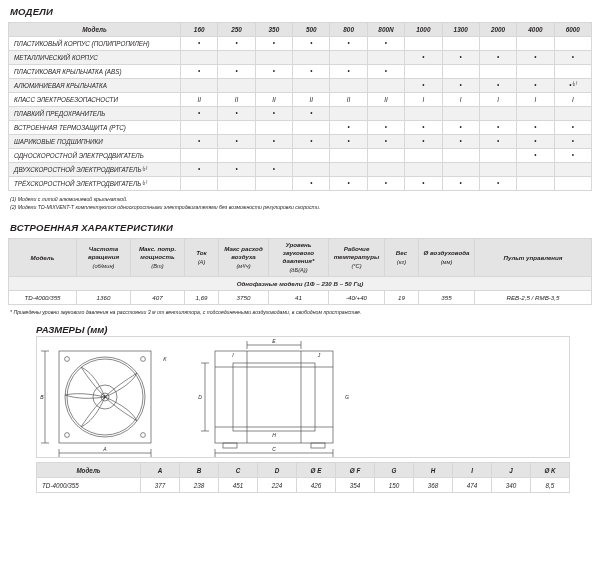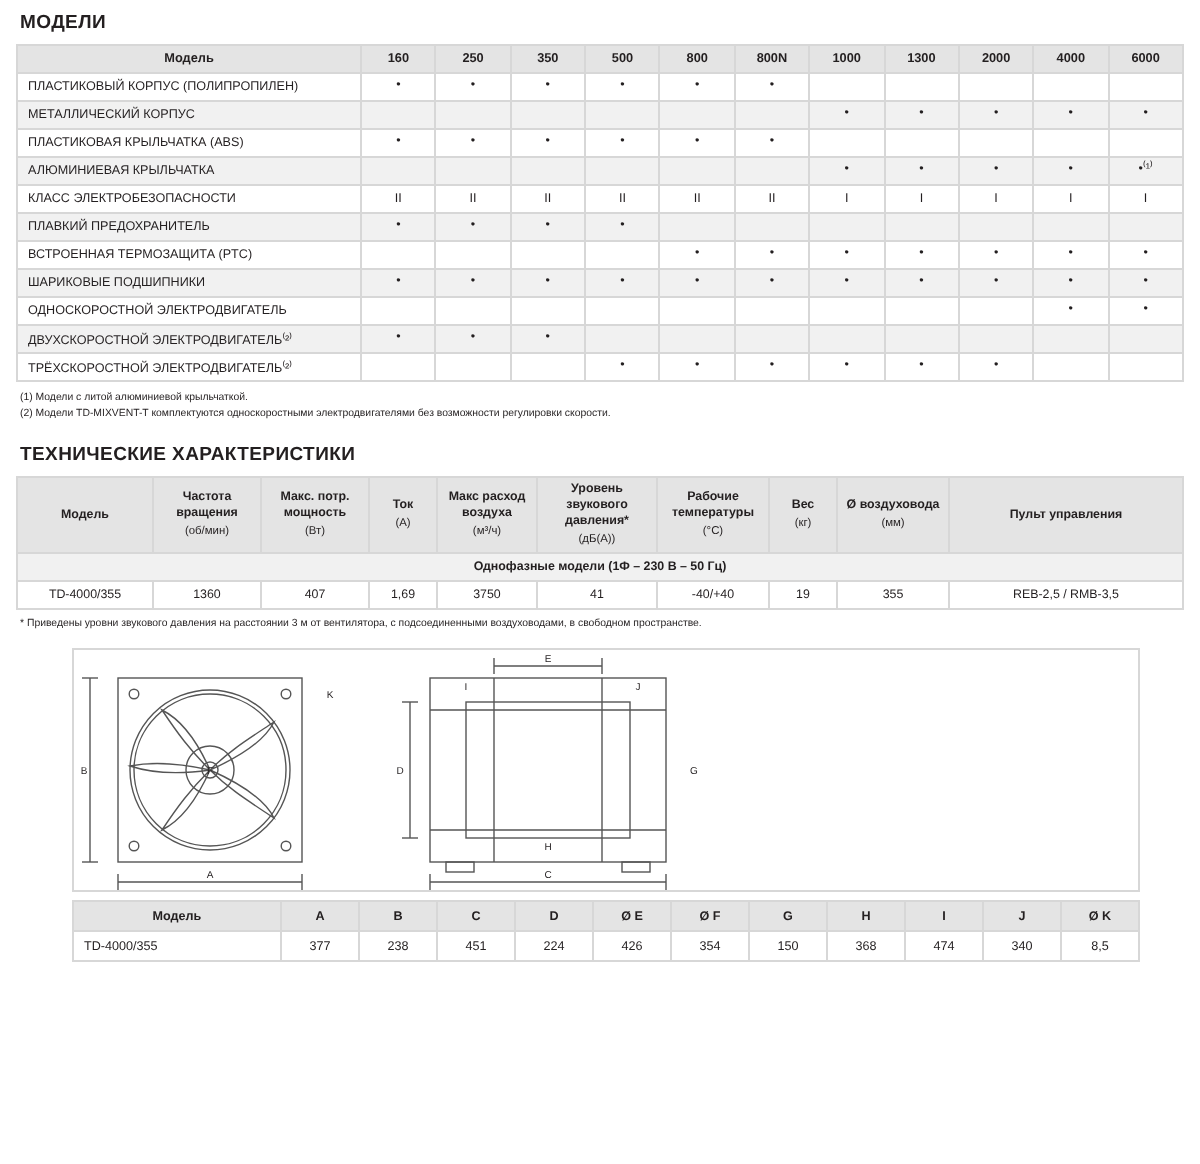--- a/index.html
+++ b/index.html
@@ -7,20 +7,21 @@
     margin: 0; padding: 0;
     width: 600px; height: 582px;
     background: #ffffff;
     font-family: "Liberation Sans", sans-serif;
     color: #231f20;
   }
   .page {
     width: 600px; height: 426px;
     position: relative;
     padding: 6px 8px 0 8px;
+    font-style: italic;
   }
   .section-title {
     font-size: 9.5px;
     font-weight: bold;
     letter-spacing: .2px;
     margin: 0 0 5px 2px;
   }
   
   table.grid {
     width: 100%;
@@ -321,21 +322,21 @@
         <td class="dot"></td>
       </tr>
     </tbody>
   </table>
 
   <div class="footnotes">
     <div>(1) Модели с литой алюминиевой крыльчаткой.</div>
     <div>(2) Модели TD-MIXVENT-T комплектуются односкоростными электродвигателями без возможности регулировки скорости.</div>
   </div>
 
-  <div class="section-title" style="margin-top:11px">ТЕХНИЧЕСКИЕ ХАРАКТЕРИСТИКИ</div>
+  <div class="section-title" style="margin-top:11px">ВСТРОЕННАЯ ХАРАКТЕРИСТИКИ</div>
 
   <div class="tech">
     <table class="tech-grid">
       <colgroup>
         <col style="width:68px">
         <col style="width:54px">
         <col style="width:54px">
         <col style="width:34px">
         <col style="width:50px">
         <col style="width:60px">
@@ -401,20 +402,21 @@
           <td>19</td>
           <td>355</td>
           <td>REB-2,5 / RMB-3,5</td>
         </tr>
       </tbody>
     </table>
     <div class="note">* Приведены уровни звукового давления на расстоянии 3 м от вентилятора, с подсоединенными воздуховодами, в свободном пространстве.</div>
   </div>
 
   <div class="dim-wrap">
+    <div class="dim-title">РАЗМЕРЫ (мм)</div>
 
     <div class="drawing">
       <svg width="550" height="120" viewBox="0 0 550 120">
         <g stroke="#555" fill="none" stroke-width="0.7">
 
           <rect x="22" y="14" width="92" height="92"></rect>
           <circle cx="68" cy="60" r="40"></circle>
           <circle cx="68" cy="60" r="38"></circle>
           <circle cx="68" cy="60" r="12"></circle>
           <circle cx="68" cy="60" r="4"></circle>

